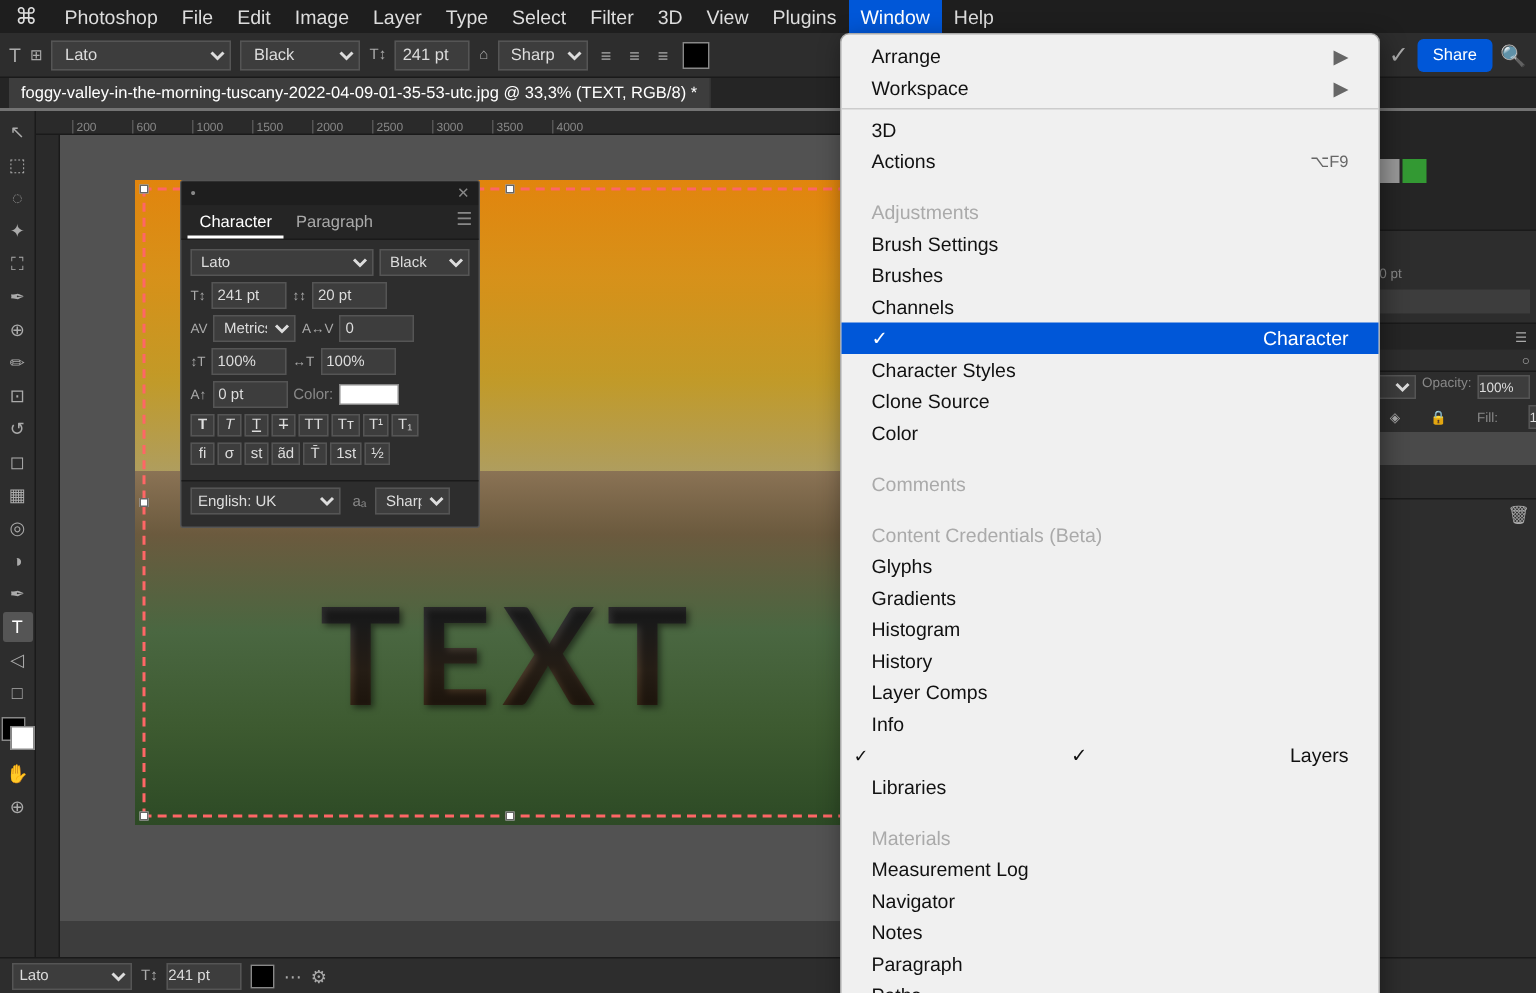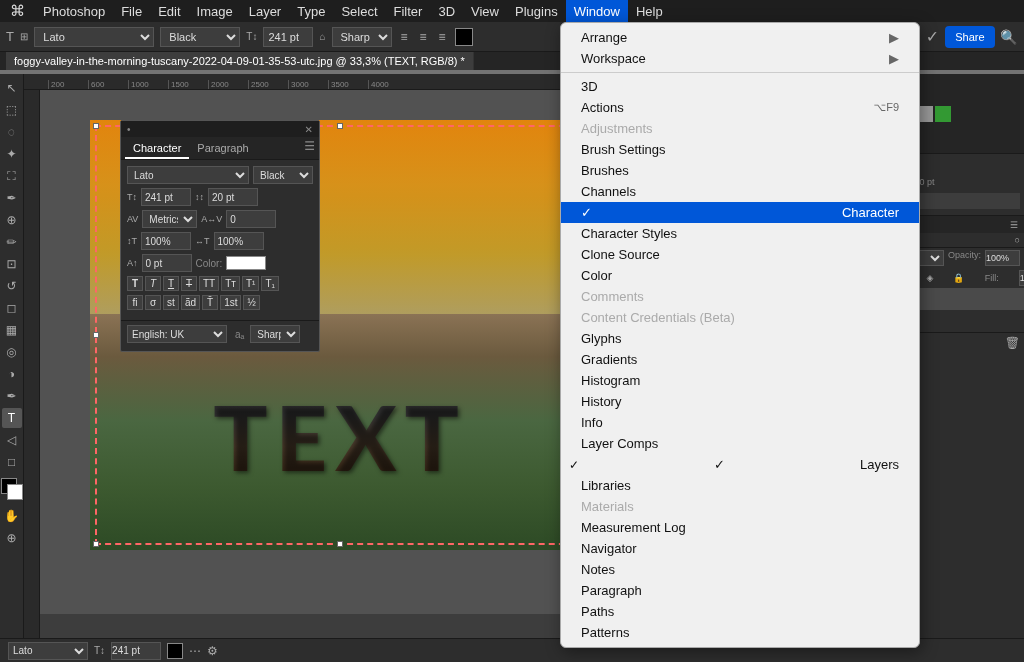--- a/index.html
+++ b/index.html
@@ -32,21 +32,21 @@
     .font-style-select { width: 80px; }
     .font-size-input { width: 50px; }
     .anti-alias-select { width: 60px; }
     .align-btn { color: #aaa; padding: 2px 3px; cursor: pointer; }
     .color-swatch { width: 18px; height: 18px; background: #000; border: 1px solid #888; cursor: pointer; }
 
     
     .tab-bar {
       width: 100%; height: 22px; background: #252525;
       display: flex; align-items: center; padding: 0 6px;
-      border-bottom: 4px solid #737373;
+      border-bottom: 2px solid #737373;
     }
     .tab-item { padding: 0 8px; height: 100%; display: flex; align-items: center; color: #aaa; font-size: 11px; cursor: pointer; border-right: 1px solid #333; }
     .tab-item.active { background: #3d3d3d; color: #fff; }
 
     
     .main-layout { display: flex; width: 100%; height: calc(662px - 22px - 30px - 22px - 24px); }
 
     
     .left-toolbar {
       width: 24px; background: #2d2d2d;
@@ -168,21 +168,21 @@
       border: 1px solid #aaa; border-radius: 6px;
       box-shadow: 2px 4px 16px rgba(0,0,0,0.4);
       z-index: 9999; padding: 4px 0;
     }
     .menu-item {
       padding: 3px 20px; font-size: 13px; color: #111; cursor: pointer;
       display: flex; align-items: center; justify-content: space-between;
       white-space: nowrap;
     }
     .menu-item.highlighted { background: #0057d8; color: #fff; }
-    .menu-item.disabled { color: #aaa; cursor: default; }
+    .menu-item.disabled { color: #aaa; cursor: default; margin-top: 13px; }
     .menu-item.checked { padding-left: 8px; }
     .menu-item.checked::before { content: '✓'; margin-right: 4px; font-size: 12px; }
     .menu-separator { height: 1px; background: #ccc; margin: 3px 0; }
     .menu-arrow { color: #666; }
     .menu-shortcut { color: #666; font-size: 11px; }
 
     
     .bottom-toolbar {
       height: 24px; background: #2d2d2d; border-top: 1px solid #1a1a1a;
       display: flex; align-items: center; padding: 0 8px; gap: 6px;
@@ -550,24 +550,24 @@
   <div class="menu-item">
       <span>Gradients</span>
     </div>
   <div class="menu-item">
       <span>Histogram</span>
     </div>
   <div class="menu-item">
       <span>History</span>
     </div>
   <div class="menu-item">
+      <span>Layer Comps</span>
+    </div>
+  <div class="menu-item">
       <span>Info</span>
-    </div>
-  <div class="menu-item">
-      <span>Layer Comps</span>
     </div>
   <div class="menu-item checked">
     <span style="margin-right:4px;">✓</span>
     <span>Layers</span>
   </div>
   <div class="menu-item">
       <span>Libraries</span>
     </div>
   <div class="menu-item disabled">
       <span>Materials</span>

